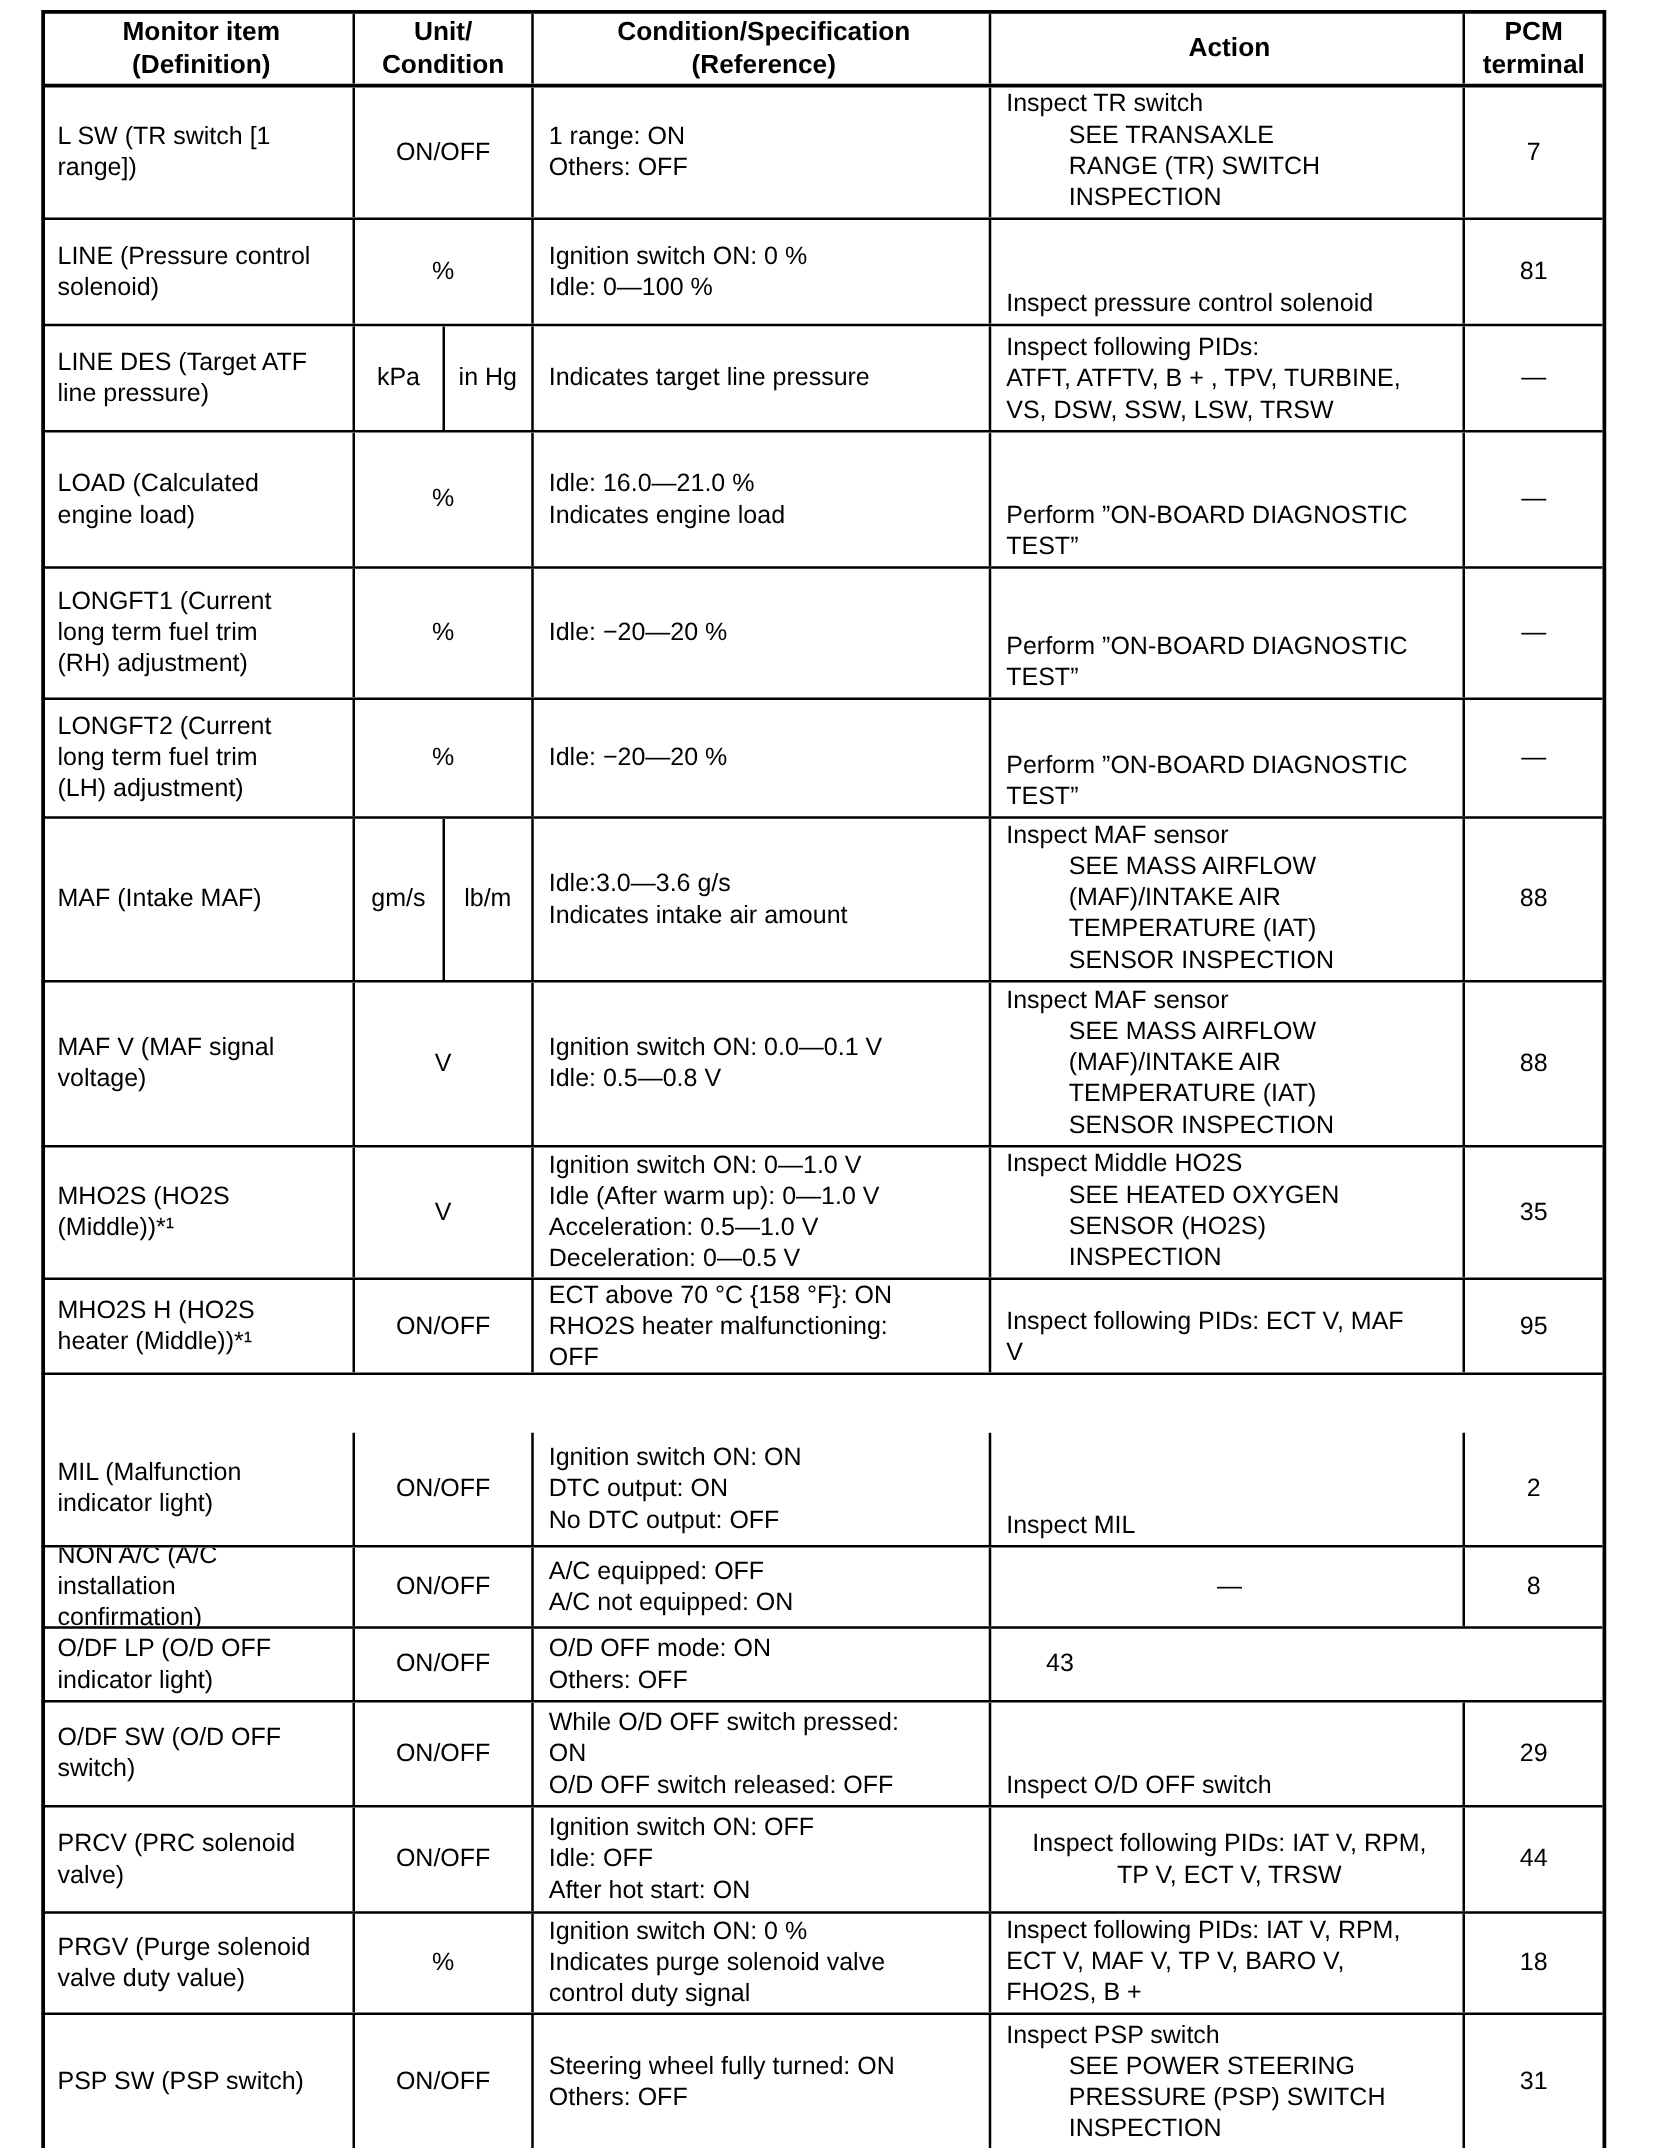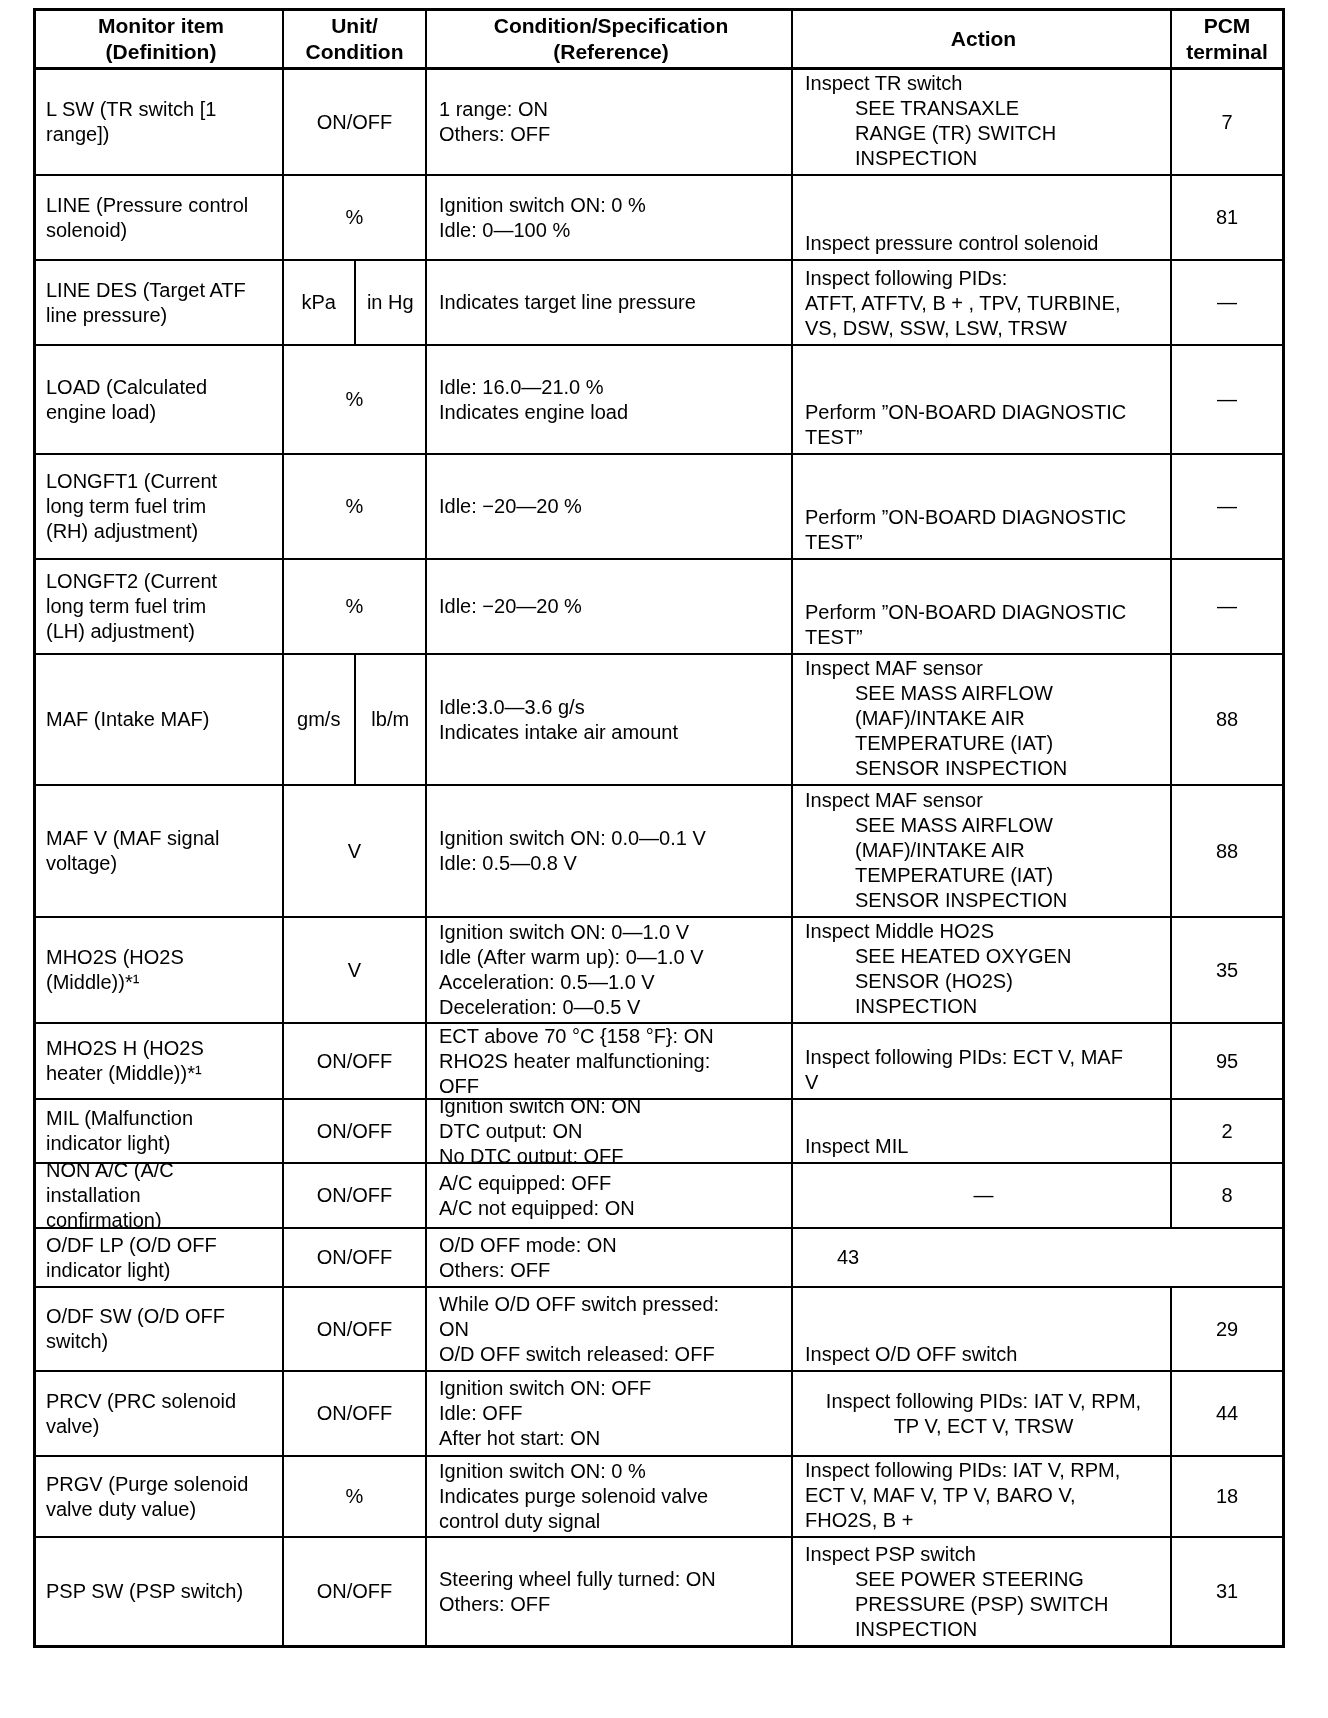--- a/index.html
+++ b/index.html
@@ -254,21 +254,21 @@
           <div class="line">ECT above 70 °C {158 °F}: ON</div>
           <div class="line">RHO2S heater malfunctioning:</div>
           <div class="line">OFF</div>
         </div>
         <div class="cell c-act">
           <div class="line">Inspect following PIDs: ECT V, MAF</div>
           <div class="line">V</div>
         </div>
         <div class="cell c-pcm">95</div>
       </div>
-      <div class="row" style="height: 64px;">
+      <div class="row" style="height: 92px; margin-top: 46px;">
         <div class="cell c-item">
           <div class="item-text">MIL (Malfunction
 indicator light)</div>
         </div>
         <div class="cell c-unit">ON/OFF</div>
         <div class="cell c-cond">
           <div class="line">Ignition switch ON: ON</div>
           <div class="line">DTC output: ON</div>
           <div class="line">No DTC output: OFF</div>
         </div>

